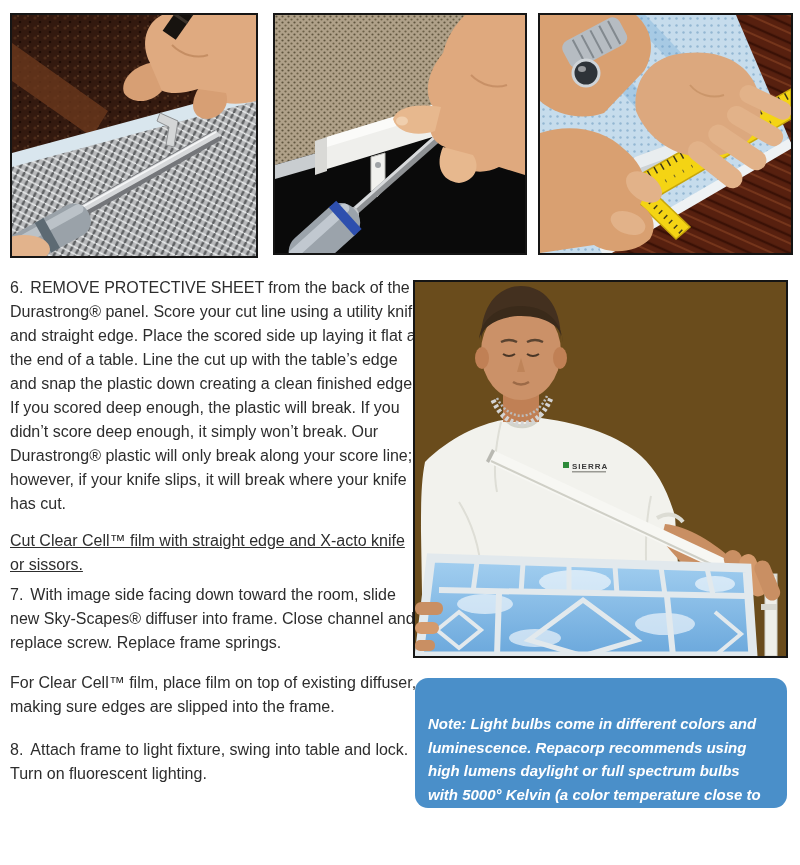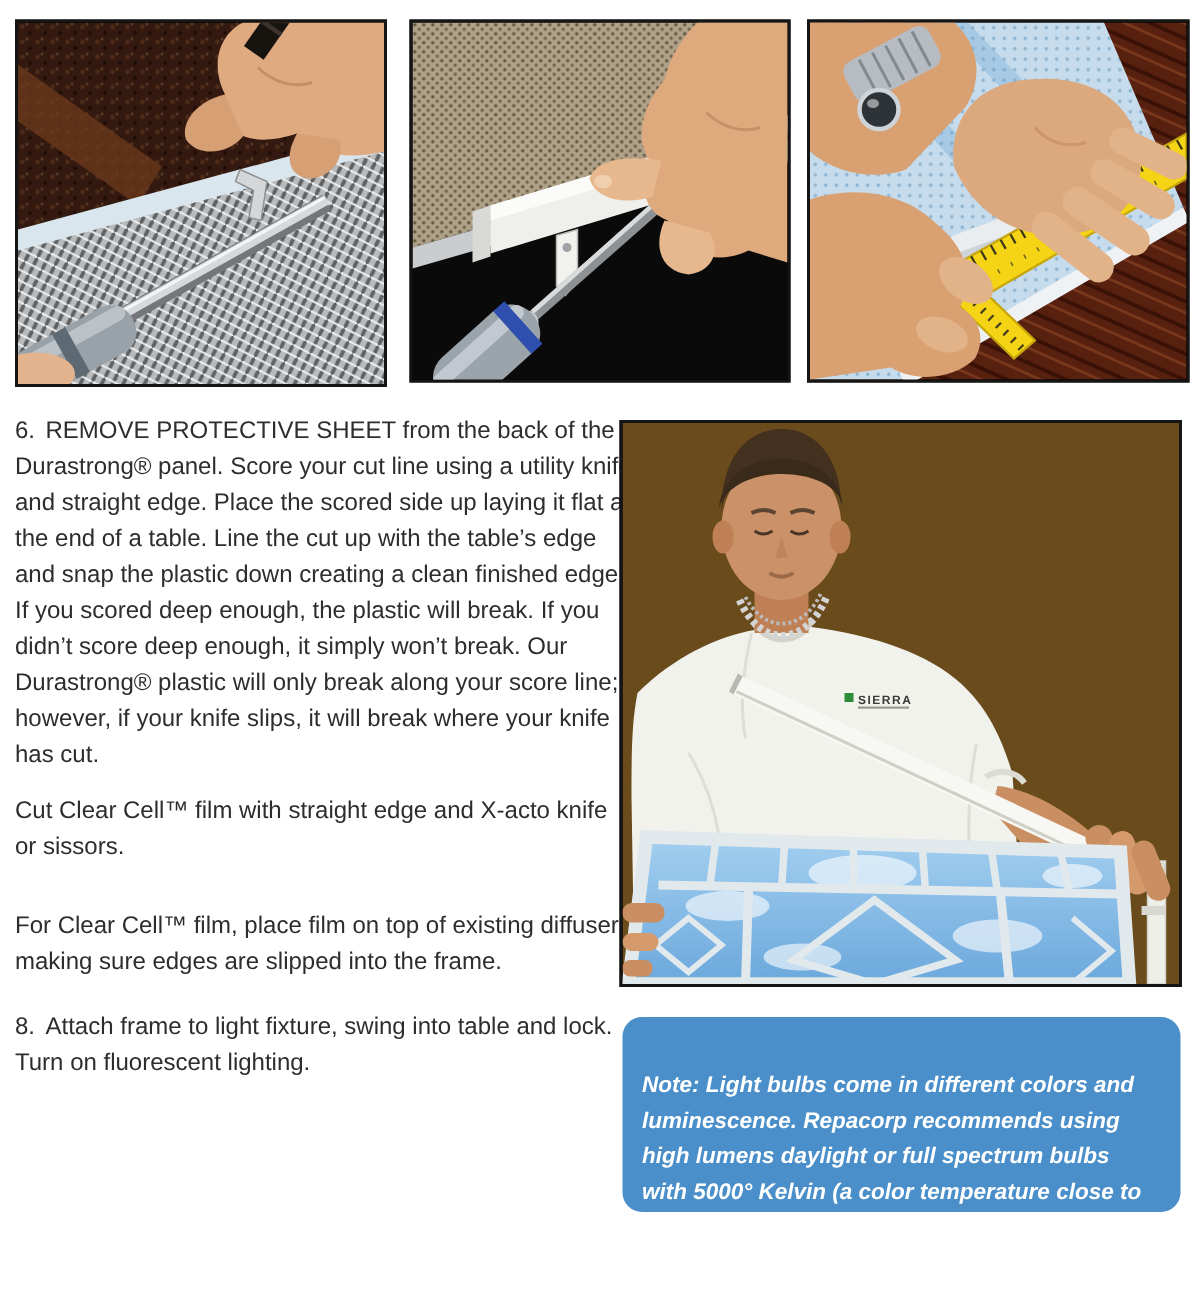--- a/index.html
+++ b/index.html
@@ -7,21 +7,21 @@
         font-family:"Liberation Sans",sans-serif;overflow:hidden;}
   .photo{position:absolute;border:2px solid #151515;box-sizing:border-box;background:#000;}
   .photo svg{display:block;width:100%;height:100%;}
   #photo1{left:10px;top:13px;width:248px;height:245px;}
   #photo2{left:273px;top:13px;width:254px;height:242px;}
   #photo3{left:538px;top:13px;width:255px;height:242px;}
   #photoMain{left:413px;top:280px;width:375px;height:378px;}
   .instructions{position:absolute;left:10px;top:276px;width:412px;
         color:#2d2d2d;font-size:16px;line-height:24px;}
   .instructions p{margin:0 0 13px 0;}
-  #p-cut{margin-bottom:29px;}
+  #p-cut{margin-bottom:6px;text-decoration:underline;}
   #p-7{margin-bottom:16px;}
   #p-clear{margin-bottom:19px;}
   #p-8{margin-bottom:0;}
   .step-num{display:inline-block;margin-right:7px;}
   .lead{font-weight:normal;}
   .note{position:absolute;left:415px;top:678px;width:372px;height:130px;
         box-sizing:border-box;background:#4a8fc9;color:#ffffff;border-radius:13px;
         padding:34px 20px 0 13px;font-weight:bold;font-style:italic;
         font-size:15px;line-height:23.5px;}
 </style>
@@ -174,20 +174,21 @@
         <path d="M0,118 C30,108 64,114 84,134 C104,150 110,170 100,190 C112,196 118,210 110,224 C96,238 70,240 54,230 L0,238 Z" fill="#d9a071"></path>
         <ellipse cx="104" cy="172" rx="20" ry="13" fill="#e2b289" transform="rotate(35 104 172)"></ellipse>
         <ellipse cx="88" cy="208" rx="18" ry="11" fill="#e2b289" transform="rotate(20 88 208)"></ellipse>
       </g>
     </svg>
   </figure>
 
   <div class="instructions">
     <p id="p-6"><span class="step-num">6.</span><strong class="lead">REMOVE PROTECTIVE SHEET</strong> <span>from the back of the Durastrong® panel. Score your cut line using a utility knife and straight edge. Place the scored side up laying it flat at the end of a table. Line the cut up with the table’s edge and snap the plastic down creating a clean finished edge. If you scored deep enough, the plastic will break. If you didn’t score deep enough, it simply won’t break. Our Durastrong® plastic will only break along your score line; however, if your knife slips, it will break where your knife has cut.</span></p>
     <p id="p-cut">Cut Clear Cell™ film with straight edge and X-acto knife or sissors.</p>
+    <p id="p-7"><span class="step-num">7.</span><span>With image side facing down toward the room, slide new Sky-Scapes® diffuser into frame. Close channel and replace screw. Replace frame springs.</span></p>
     <p id="p-clear">For Clear Cell™ film, place film on top of existing diffuser, making sure edges are slipped into the frame.</p>
     <p id="p-8"><span class="step-num">8.</span><span>Attach frame to light fixture, swing into table and lock. Turn on fluorescent lighting.</span></p>
   </div>
 
   <figure class="photo" id="photoMain" style="margin:0">
     <svg viewBox="0 0 371 374" preserveAspectRatio="none">
       <defs>
         <linearGradient id="sky" x1="0" y1="0" x2="0" y2="1">
           <stop offset="0" stop-color="#a3cff0"></stop>
           <stop offset="1" stop-color="#6ba8dc"></stop>

